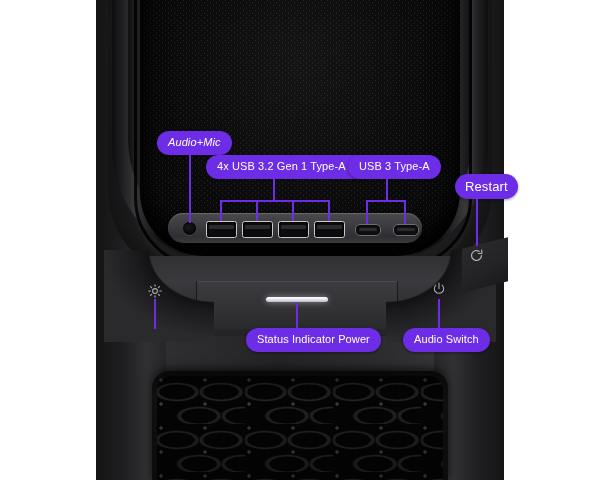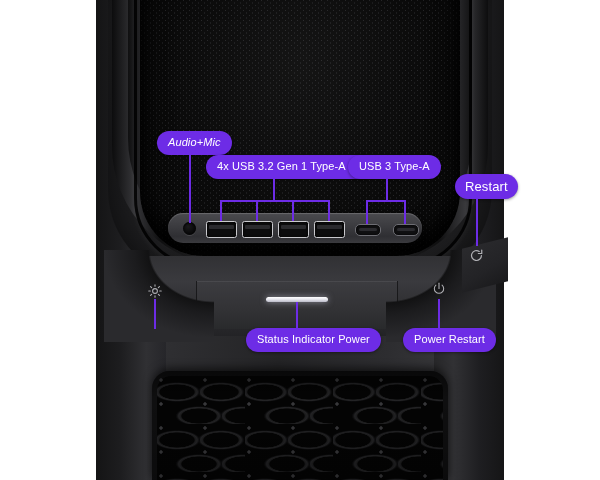--- a/index.html
+++ b/index.html
@@ -254,16 +254,16 @@
   <div class="lead v" style="left:404px;top:200px;height:24px;"></div>
 
   <div class="pill small" style="left:455px;top:174px;">Restart</div>
   <div class="lead v" style="left:476px;top:192px;height:54px;"></div>
 
   <div class="lead v" style="left:154px;top:299px;height:30px;"></div>
 
   <div class="pill" style="left:246px;top:328px;">Status Indicator Power</div>
   <div class="lead v" style="left:296px;top:302px;height:27px;"></div>
 
-  <div class="pill" style="left:403px;top:328px;">Power Restart</div>
+  <div class="pill" style="left:403px;top:328px;">Audio Switch</div>
   <div class="lead v" style="left:438px;top:299px;height:30px;"></div>
 
 </div>
 
 </body></html>

